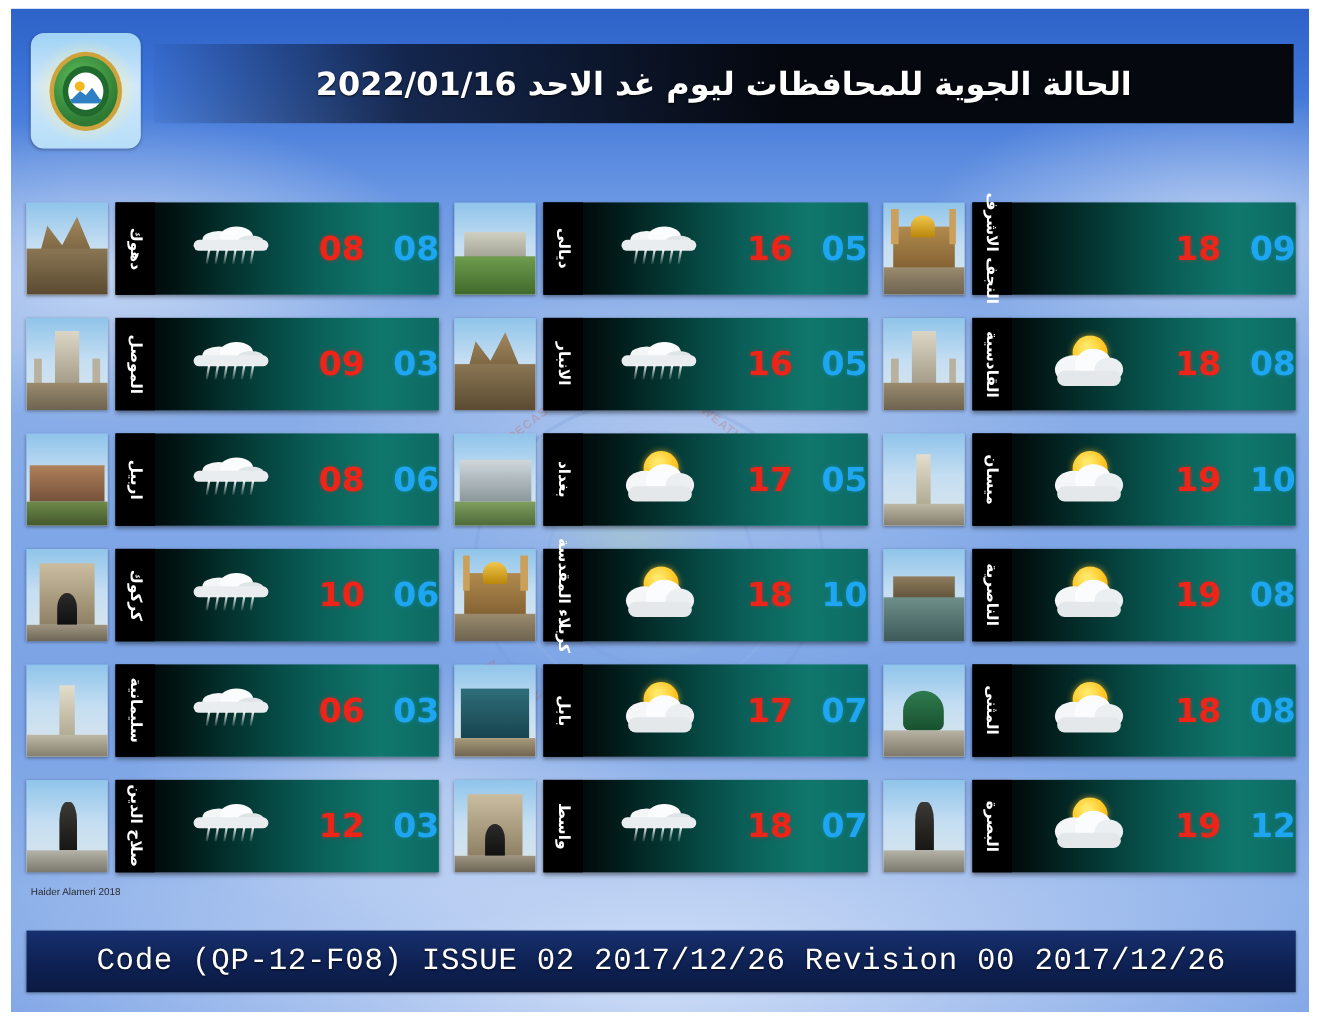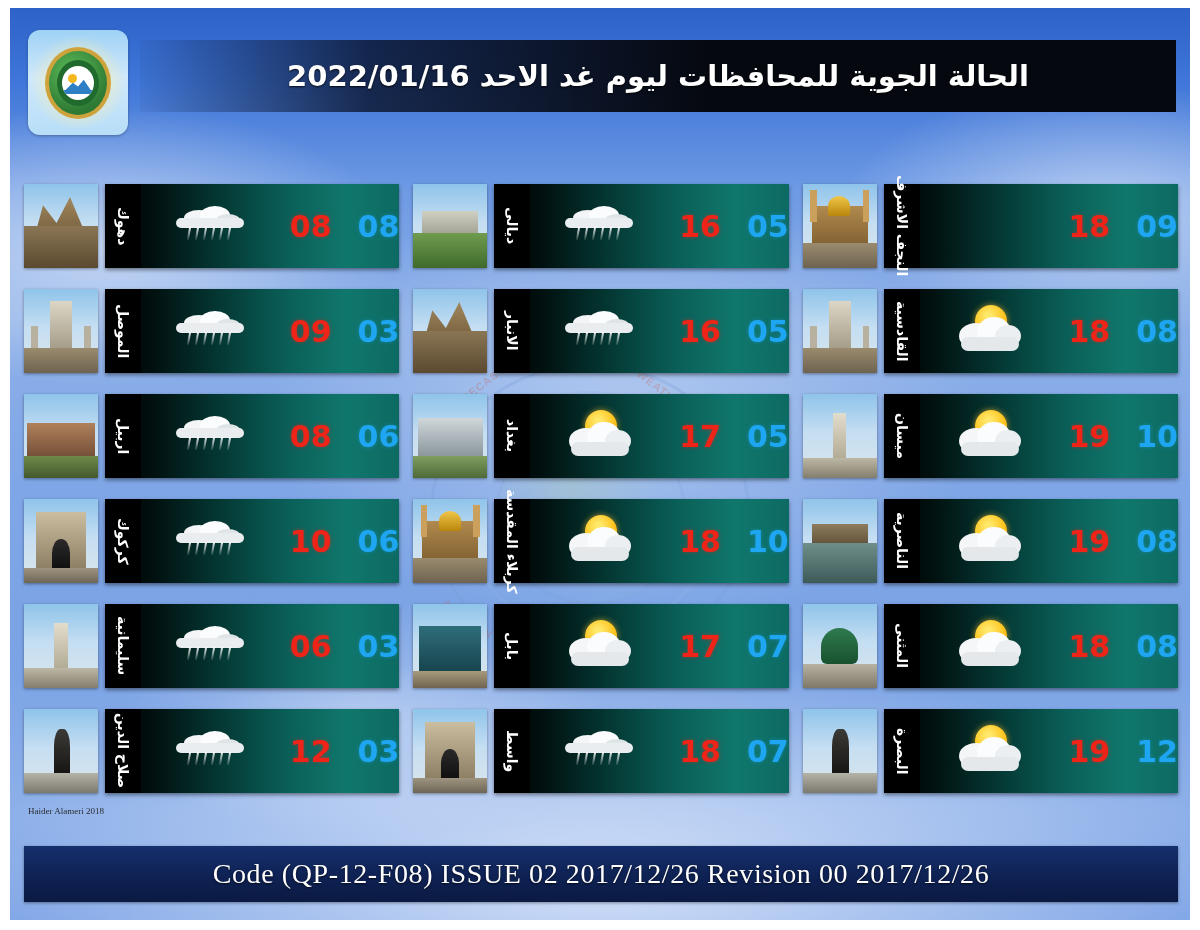--- a/index.html
+++ b/index.html
@@ -210,31 +210,31 @@
   .thumb.tower .mass { background: linear-gradient(180deg,#e3ddcd,#b0a992); width:18%; left:41%; height:56%; bottom:22%; }
   .thumb.tower .ground { background: linear-gradient(180deg,#bdb7a5,#847e6e); height:24%; }
   .thumb.palm .mass { background: linear-gradient(180deg,#2f7a4e,#18512f); width:50%; left:25%; height:44%; bottom:28%; border-radius: 50% 50% 6px 6px; }
   .thumb.palm .ground { background: linear-gradient(180deg,#b7b2a3,#7d7867); height:28%; }
   .thumb.cit .mass { background: linear-gradient(180deg,#b0805a,#75513a); height:40%; bottom:26%; left:4%; width:92%; }
   .thumb.cit .ground { background: linear-gradient(180deg,#6e8a4a,#44582d); height:26%; }
 
   .credit {
     position: absolute; left: 18px; top: 798px;
     color: #2a2c30; font-size: 9px; direction: ltr;
-    font-family: Liberation Serif, serif;
+    font-family: Liberation Sans, sans-serif;
   }
   .footer {
     position: absolute; left: 14px; right: 12px; bottom: 18px; height: 56px;
     background: linear-gradient(180deg,#16306e 0%,#0e2153 55%,#0b1a42 100%);
     display: flex; align-items: center; justify-content: center;
     box-shadow: 0 1px 3px rgba(0,0,0,.4);
   }
   .footer-text {
     color: #ffffff; font-size: 28px; direction: ltr;
-    font-family: Liberation Serif, serif; letter-spacing: .6px;
+    font-family: Liberation Mono, monospace; letter-spacing: .6px;
     text-shadow: 0 1px 2px rgba(0,0,0,.7);
   }
 </style>
 </head>
 <body>
 
 <div class="page">
   <div class="poster">
 
     <div class="watermark">

